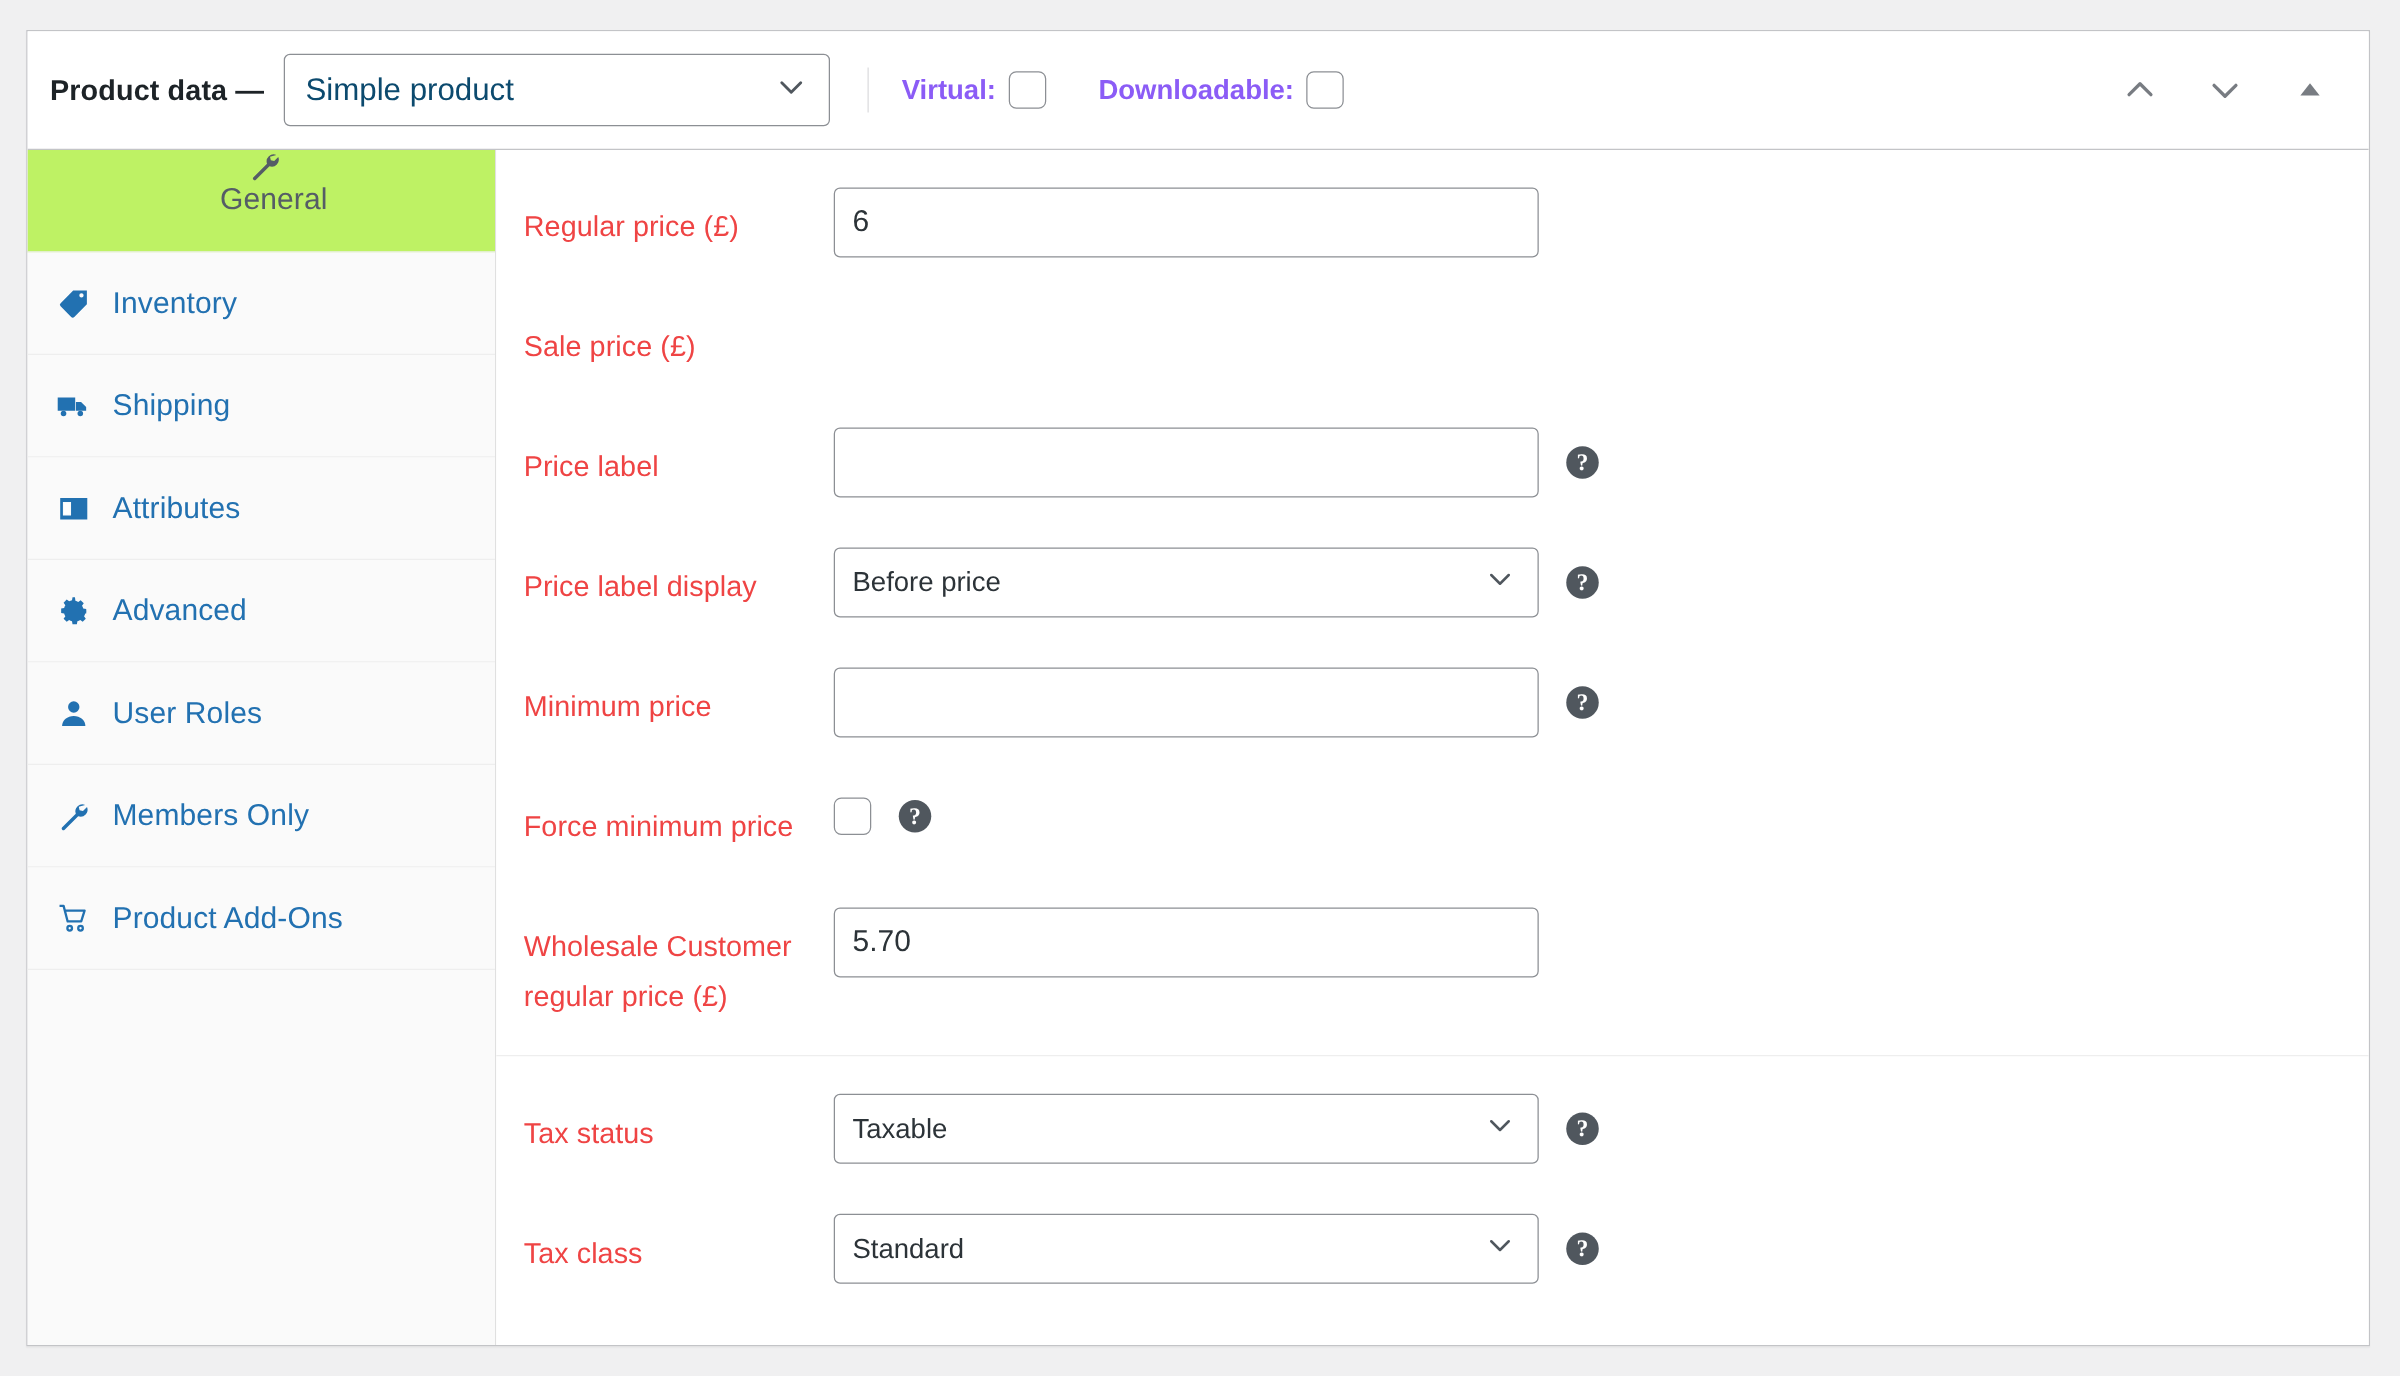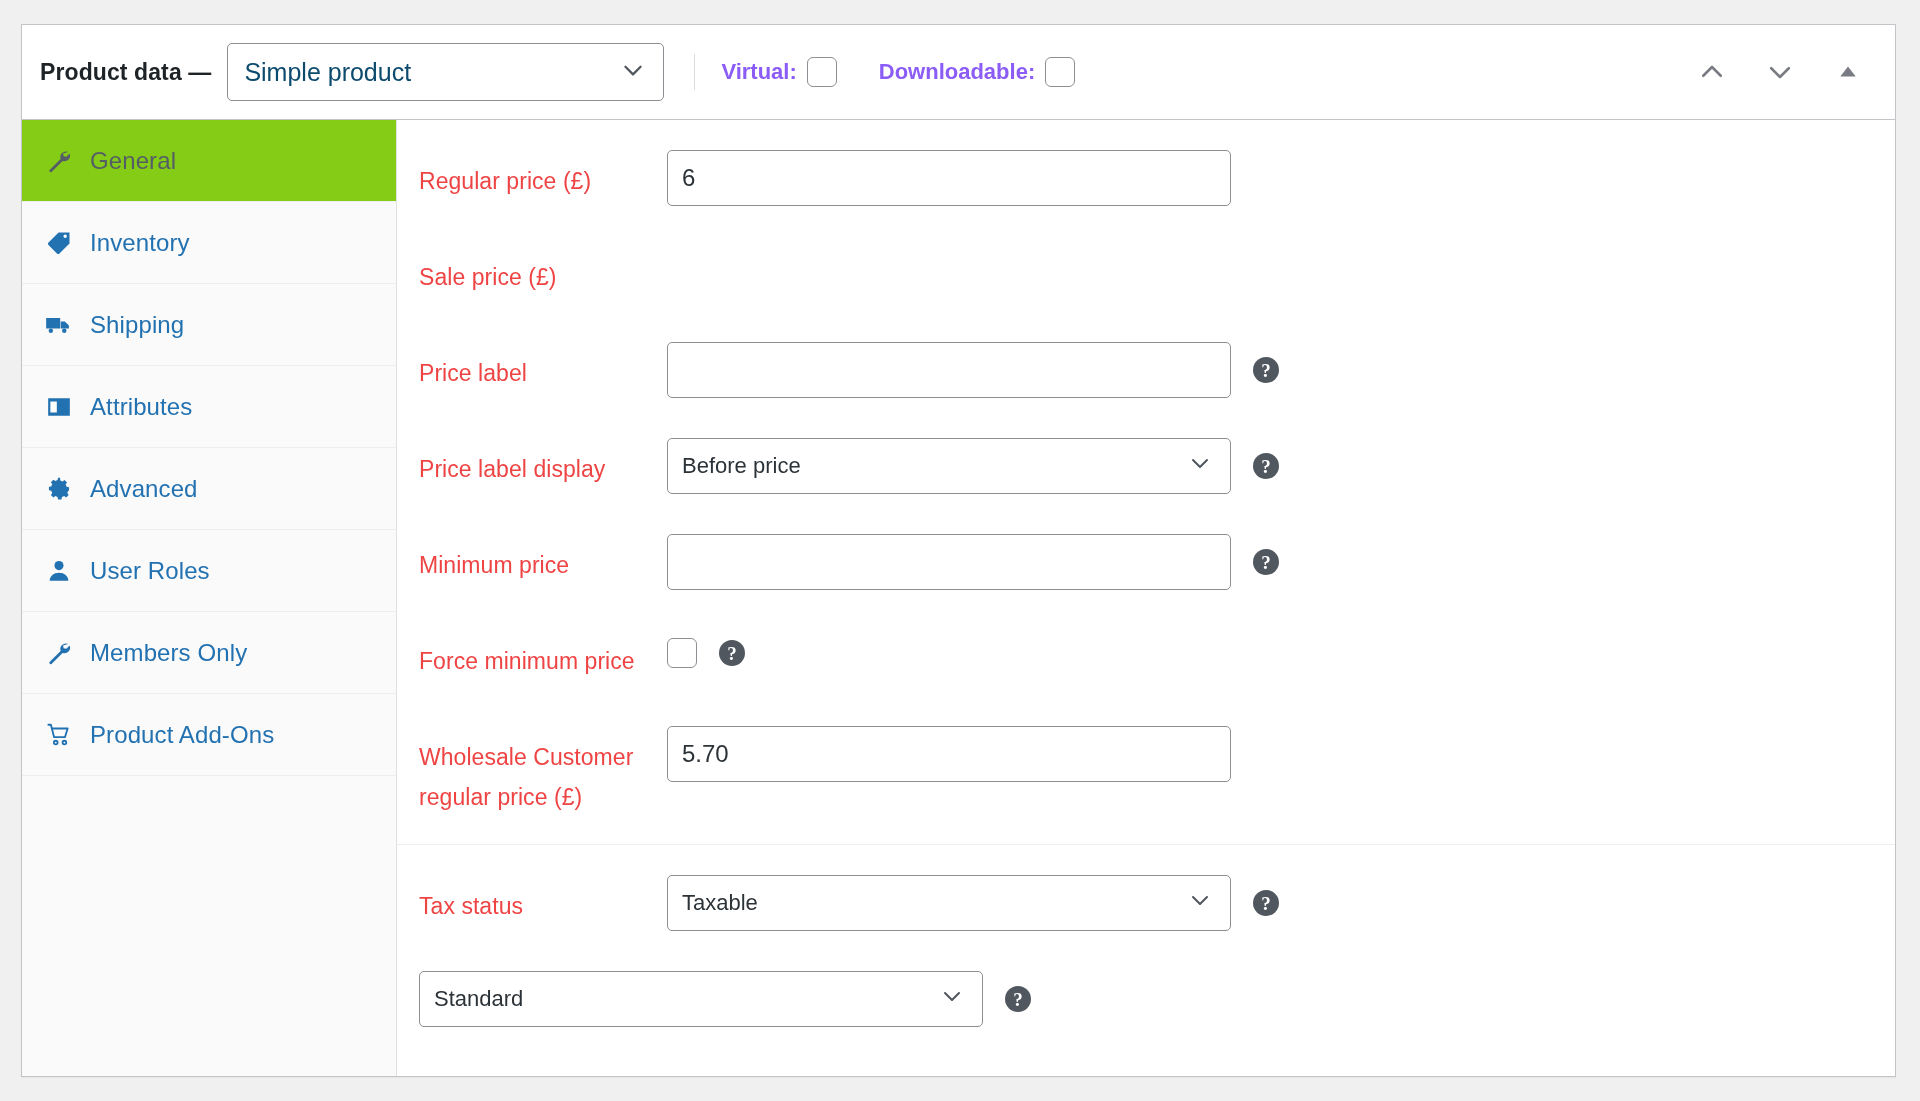--- a/index.html
+++ b/index.html
@@ -127,21 +127,22 @@
     height: 82px;
     display: flex;
     align-items: center;
     padding-left: 20px;
     box-sizing: border-box;
     border-bottom: 1px solid #eeeeee;
     cursor: pointer;
     background: #fafafa;
   }
   .tab.active {
-    background: #84cc16;
+    background: #bef264;
+    flex-direction: column;
   }
   .tab-icon {
     width: 34px;
     min-width: 34px;
     display: flex;
     align-items: center;
     justify-content: center;
     margin-right: 14px;
   }
   .tab-label {
@@ -463,20 +464,21 @@
                 <svg width="24" height="24" viewBox="0 0 24 24" fill="none" stroke="#50575e" stroke-width="2" stroke-linecap="round" stroke-linejoin="round">
                     <polyline points="5 9 12 16 19 9"></polyline>
                   </svg>
               </span>
             </div>
             <span class="help-tip">?</span>
           </div>
         </div>
 
         <div class="field-row">
+          <div class="field-label">Tax class</div>
           <div class="field-control">
             <div class="select-input">
               <span>Standard</span>
               <span class="sel-chevron">
                 <svg width="24" height="24" viewBox="0 0 24 24" fill="none" stroke="#50575e" stroke-width="2" stroke-linecap="round" stroke-linejoin="round">
                     <polyline points="5 9 12 16 19 9"></polyline>
                   </svg>
               </span>
             </div>
             <span class="help-tip">?</span>

